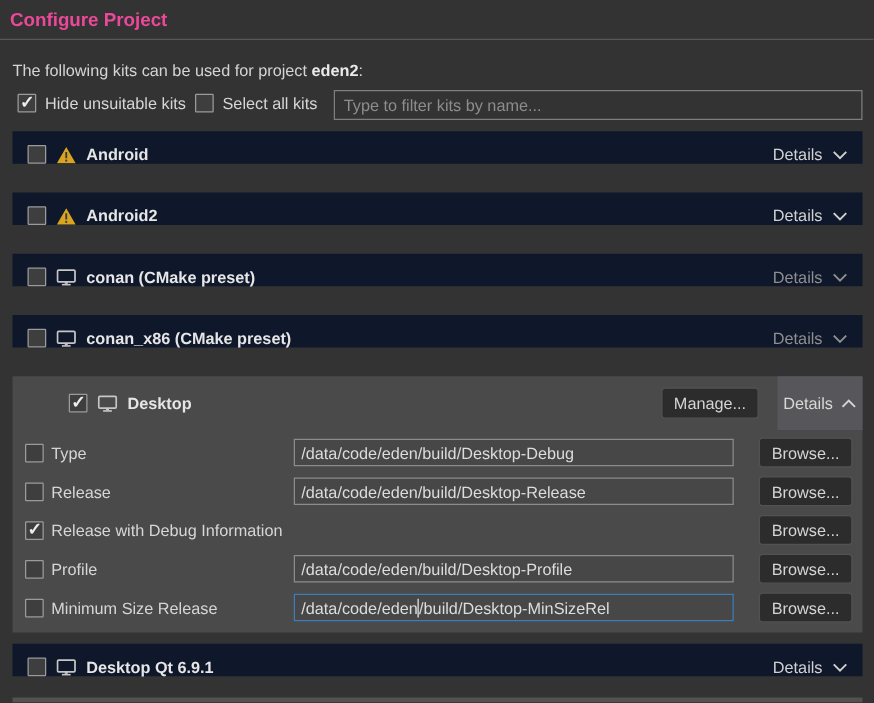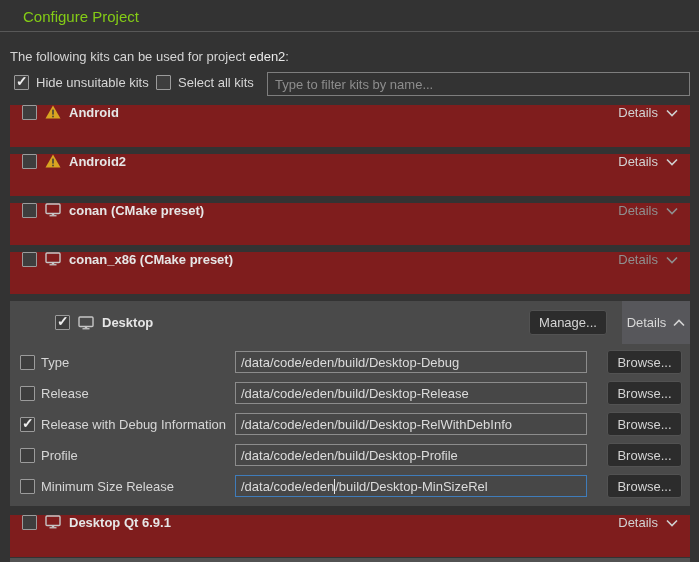--- a/index.html
+++ b/index.html
@@ -7,29 +7,29 @@
   body {
     position:relative;
     background:#333333;
     font-family:"Liberation Sans", sans-serif;
     font-size:13px;
     color:#d6d6d6;
     overflow:hidden;
   }
 
   .page-title {
-    position:absolute; left:23px; top:8px;
-    font-size:15px; font-weight:normal; color:#84cc16;
+    position:absolute; left:8px; top:8px;
+    font-size:15px; font-weight:bold; color:#ec4899;
   }
   .title-divider {
     position:absolute; left:0; top:31px; width:699px; height:1px;
     background:#585858;
   }
   .intro { position:absolute; left:10px; top:49px; color:#d4d4d4; }
-  .intro .proj { font-weight:normal; color:#eaeaea; }
+  .intro .proj { font-weight:bold; color:#eaeaea; }
 
   .checkbox {
     width:15px; height:15px; flex:none;
     border:1px solid #9b9b9b; background:#3e3e3e; border-radius:1px;
     position:relative;
   }
   .checkbox.checked::after {
     content:"✓";
     position:absolute; left:1px; top:-3px;
     font-size:14px; font-weight:bold; color:#ededed;
@@ -40,23 +40,23 @@
   .opt-select { left:156px; }
 
   .filter-input {
     position:absolute; left:267px; top:72px; width:423px; height:24px;
     background:#333333; border:1px solid #7e7e7e;
     color:#e5e5e5; padding:0 7px; font:inherit;
   }
   .filter-input::placeholder { color:#8d8d8d; }
 
   .kit-row {
-    position:absolute; left:10px; width:680px; height:42px;
-    background:#7f1d1d;
-    display:flex; align-items:flex-start; gap:8px;
+    position:absolute; left:10px; width:680px; height:26px;
+    background:#0f172a;
+    display:flex; align-items:flex-end; gap:8px;
     padding:0 12px;
   }
   .row-0 { top:105px; } .row-1 { top:154px; }
   .row-2 { top:203px; } .row-3 { top:252px; }
   .row-5 { top:515px; }
 
   .kit-name { font-weight:bold; color:#e6e6e6; }
   .status-icon { display:flex; align-items:center; flex:none; }
 
   .details-btn {
@@ -235,21 +235,20 @@
     <div class="config-row">
       <span class="checkbox"></span>
       <span class="config-label">Release</span>
       <input class="path-input" type="text" value="/data/code/eden/build/Desktop-Release" style="">
       <button class="btn browse-btn">Browse...</button>
     </div>
 
     <div class="config-row">
       <span class="checkbox checked"></span>
       <span class="config-label">Release with Debug Information</span>
-      <input class="path-input" type="text" value="/data/code/eden/build/Desktop-RelWithDebInfo" style="">
       <button class="btn browse-btn">Browse...</button>
     </div>
 
     <div class="config-row">
       <span class="checkbox"></span>
       <span class="config-label">Profile</span>
       <input class="path-input" type="text" value="/data/code/eden/build/Desktop-Profile" style="">
       <button class="btn browse-btn">Browse...</button>
     </div>
 

